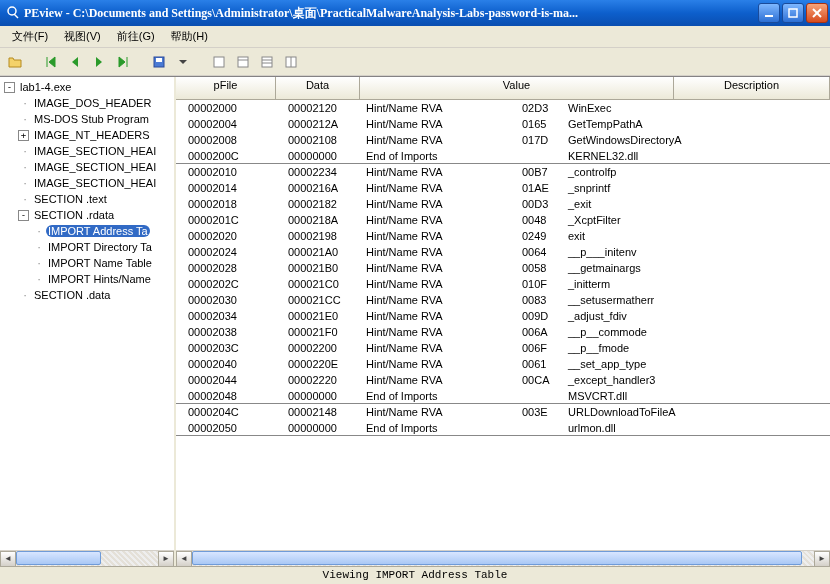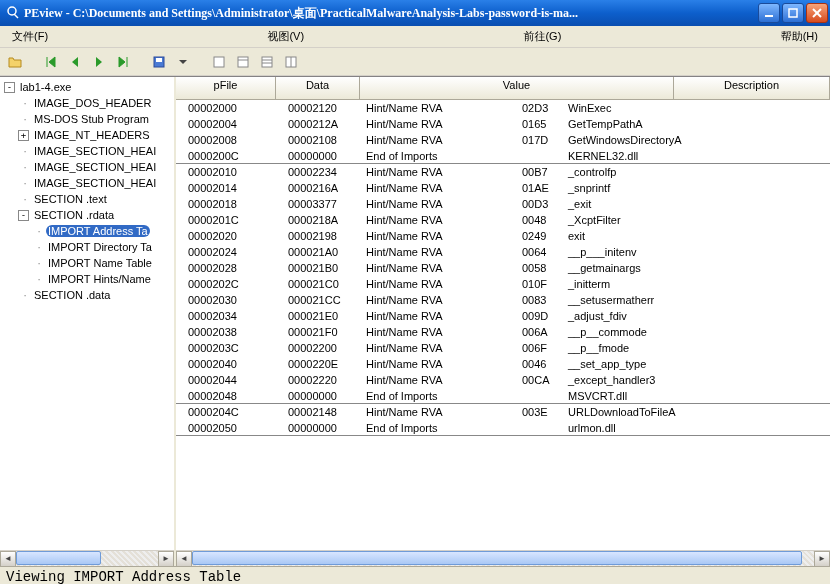--- a/index.html
+++ b/index.html
@@ -35,21 +35,20 @@
   color: #fff;
 }
 .titlebar .wbtn.close { background: linear-gradient(to bottom, #f8a47a, #d64b1e); border-color:#aa3212;}
 .menubar {
   height: 22px;
   background: #ece9d8;
   display: flex;
   align-items: center;
   padding: 0 4px;
   border-bottom: 1px solid #d4d0c8;
-  justify-content: space-between;
 }
 .menubar .mitem { padding: 2px 8px; cursor: default; }
 .toolbar {
   height: 28px;
   background: #ece9d8;
   display: flex;
   align-items: center;
   padding: 2px 4px;
   gap: 2px;
   border-bottom: 1px solid #d4d0c8;
@@ -112,21 +111,22 @@
 }
 .scrollbar-h .sbtn { width:16px; height:16px; background: linear-gradient(to bottom,#fff,#d4d0c8); border:1px solid #aca899; display:flex; align-items:center; justify-content:center; font-size:8px; color:#444;}
 .scrollbar-h .track { flex:1; height:16px; background: repeating-linear-gradient(45deg,#eee,#eee 2px,#e4e0d8 2px,#e4e0d8 4px); position:relative;}
 .scrollbar-h .thumb { position:absolute; left:0; top:0; height:14px; background:linear-gradient(to bottom,#d8e6ff,#a9c8f5); border:1px solid #6f9bd8; border-radius:2px;}
 .statusbar {
   height: 18px;
   background: #ece9d8;
   border-top: 1px solid #aca899;
   padding: 2px 6px;
   font-family: "Courier New", monospace;
-  font-size: 14px;
+  font-size: 11px;
+  text-align: center;
 }
 svg { display:block; }
 </style>
 </head>
 <body>
 
 <div class="titlebar">
   <span class="icon">
     <svg width="14" height="14" viewBox="0 0 14 14">
         <circle cx="7" cy="5" r="4" fill="none" stroke="#fff" stroke-width="1.5"></circle>
@@ -371,21 +371,21 @@
           <div class="td col-pfile">00002014</div>
           <div class="td col-data">0000216A</div>
           <div class="td col-desc">Hint/Name RVA</div>
           <div class="td col-value">
             <span class="hint">01AE</span>
             <span>_snprintf</span>
           </div>
         </div>
         <div class="trow">
           <div class="td col-pfile">00002018</div>
-          <div class="td col-data">00003377</div>
+          <div class="td col-data">00002182</div>
           <div class="td col-desc">Hint/Name RVA</div>
           <div class="td col-value">
             <span class="hint">00D3</span>
             <span>_exit</span>
           </div>
         </div>
         <div class="trow">
           <div class="td col-pfile">0000201C</div>
           <div class="td col-data">0000218A</div>
           <div class="td col-desc">Hint/Name RVA</div>
@@ -464,21 +464,21 @@
           <div class="td col-value">
             <span class="hint">006F</span>
             <span>__p__fmode</span>
           </div>
         </div>
         <div class="trow">
           <div class="td col-pfile">00002040</div>
           <div class="td col-data">0000220E</div>
           <div class="td col-desc">Hint/Name RVA</div>
           <div class="td col-value">
-            <span class="hint">0046</span>
+            <span class="hint">0061</span>
             <span>__set_app_type</span>
           </div>
         </div>
         <div class="trow">
           <div class="td col-pfile">00002044</div>
           <div class="td col-data">00002220</div>
           <div class="td col-desc">Hint/Name RVA</div>
           <div class="td col-value">
             <span class="hint">00CA</span>
             <span>_except_handler3</span>

